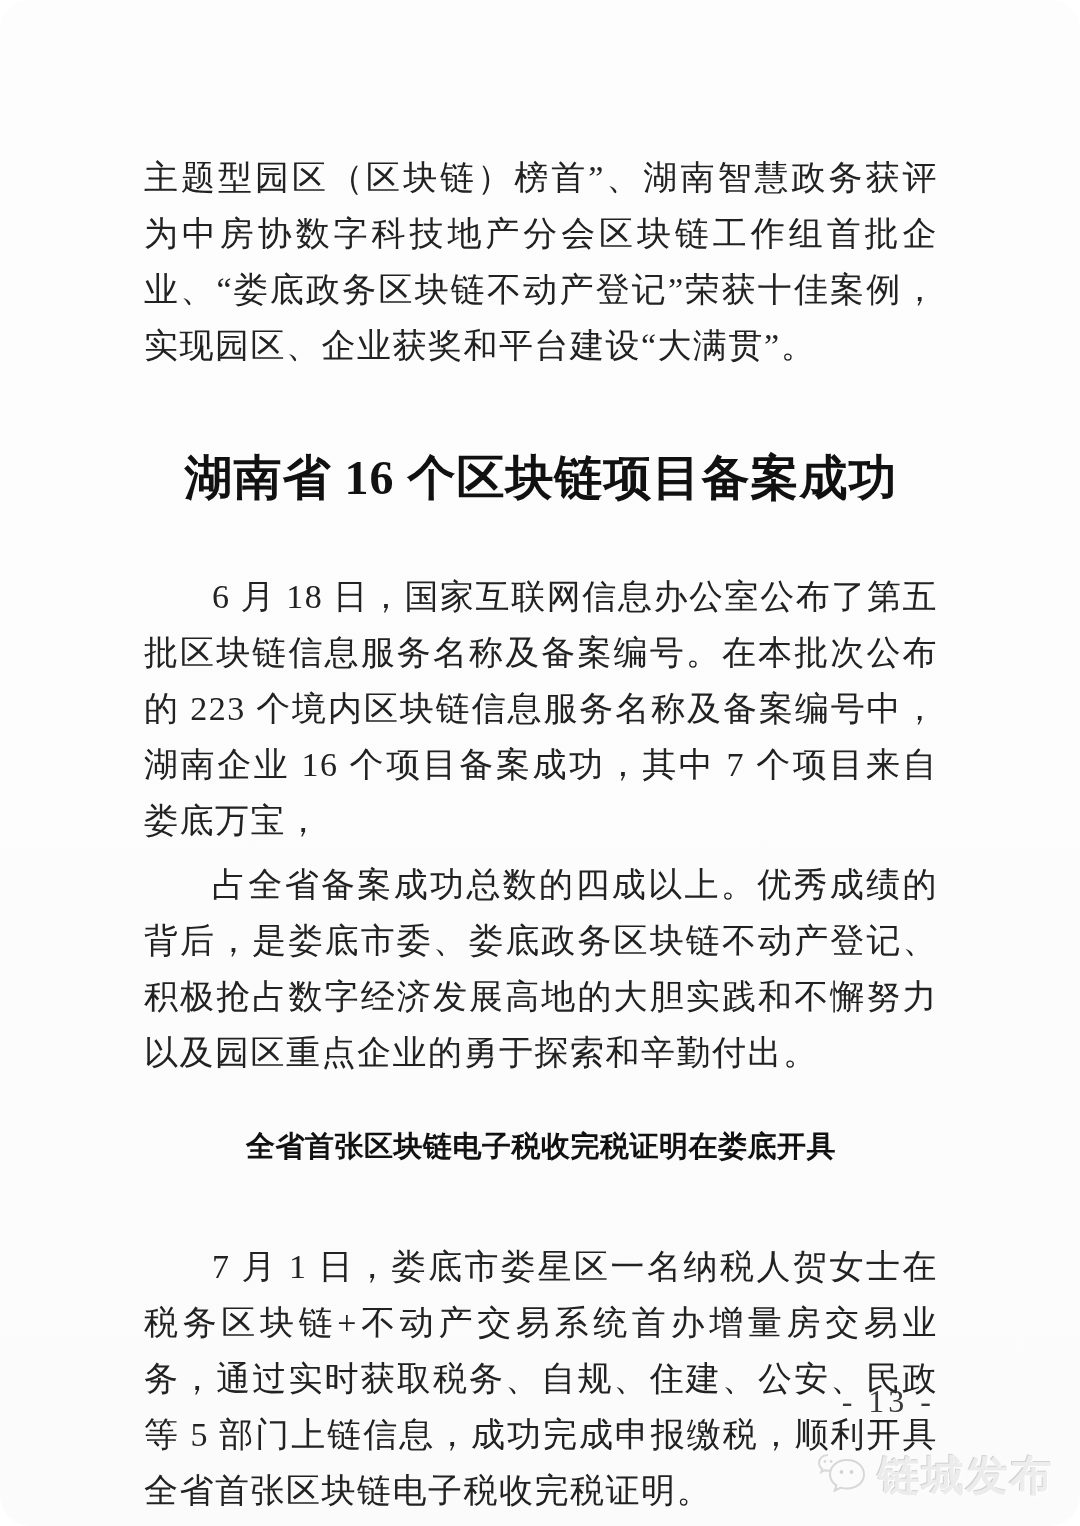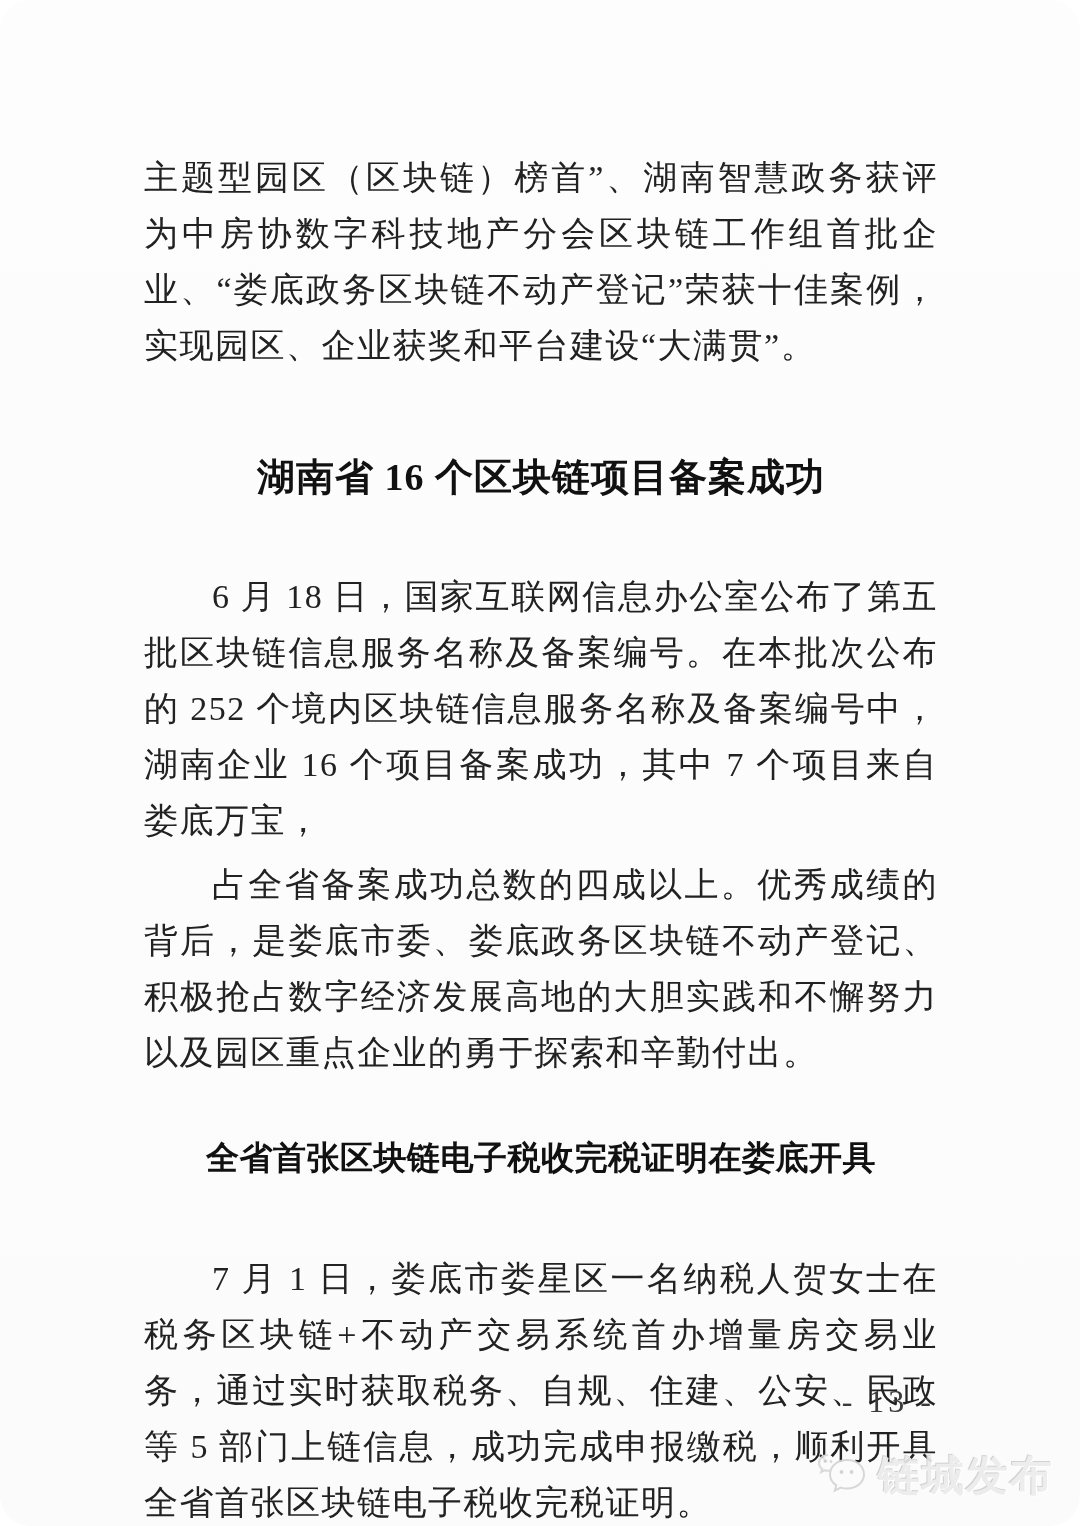--- a/index.html
+++ b/index.html
@@ -32,31 +32,31 @@
     color: #222222;
   }
 
   .body-text.indent { text-indent: 2em; }
 
   .para1-follow { margin-top: 8px; }
 
   .section-title {
     margin-top: 76px;
     text-align: center;
-    font-size: 38px;
+    font-size: 48px;
     font-weight: bold;
     line-height: 55px;
     letter-spacing: 1px;
     color: #111111;
   }
 
   .section-title-single {
-    margin-top: 52px;
+    margin-top: 40px;
     text-align: center;
-    font-size: 33px;
+    font-size: 29px;
     font-weight: bold;
     line-height: 50px;
     letter-spacing: 0.5px;
     color: #111111;
   }
 
   .after-title { margin-top: 64px; }
   .after-title2 { margin-top: 68px; }
 
   .page-number {
@@ -95,21 +95,21 @@
 
 <div class="page">
   <div class="content">
 
     <p class="body-text">主题型园区（区块链）榜首”、湖南智慧政务获评为中房协数字科技地产分会区块链工作组首批企业、“娄底政务区块链不动产登记”荣获十佳案例，实现园区、企业获奖和平台建设“大满贯”。</p>
 
     <h2 class="section-title">
       <span>湖南省 16 个区块链项目备案成功</span><br>
     </h2>
 
-    <p class="body-text indent after-title">6 月 18 日，国家互联网信息办公室公布了第五批区块链信息服务名称及备案编号。在本批次公布的 252 个境内区块链信息服务名称及备案编号中，湖南企业 16 个项目备案成功，其中 7 个项目来自娄底万宝，</p>
+    <p class="body-text indent after-title">6 月 18 日，国家互联网信息办公室公布了第五批区块链信息服务名称及备案编号。在本批次公布的 223 个境内区块链信息服务名称及备案编号中，湖南企业 16 个项目备案成功，其中 7 个项目来自娄底万宝，</p>
 
     <p class="body-text indent para1-follow">占全省备案成功总数的四成以上。优秀成绩的背后，是娄底市委、娄底政务区块链不动产登记、积极抢占数字经济发展高地的大胆实践和不懈努力以及园区重点企业的勇于探索和辛勤付出。</p>
 
     <h2 class="section-title-single">全省首张区块链电子税收完税证明在娄底开具</h2>
 
     <p class="body-text indent after-title2">7 月 1 日，娄底市娄星区一名纳税人贺女士在税务区块链+不动产交易系统首办增量房交易业务，通过实时获取税务、自规、住建、公安、民政等 5 部门上链信息，成功完成申报缴税，顺利开具全省首张区块链电子税收完税证明。</p>
 
   </div>
 
   <div class="page-number">- 13 -</div>

